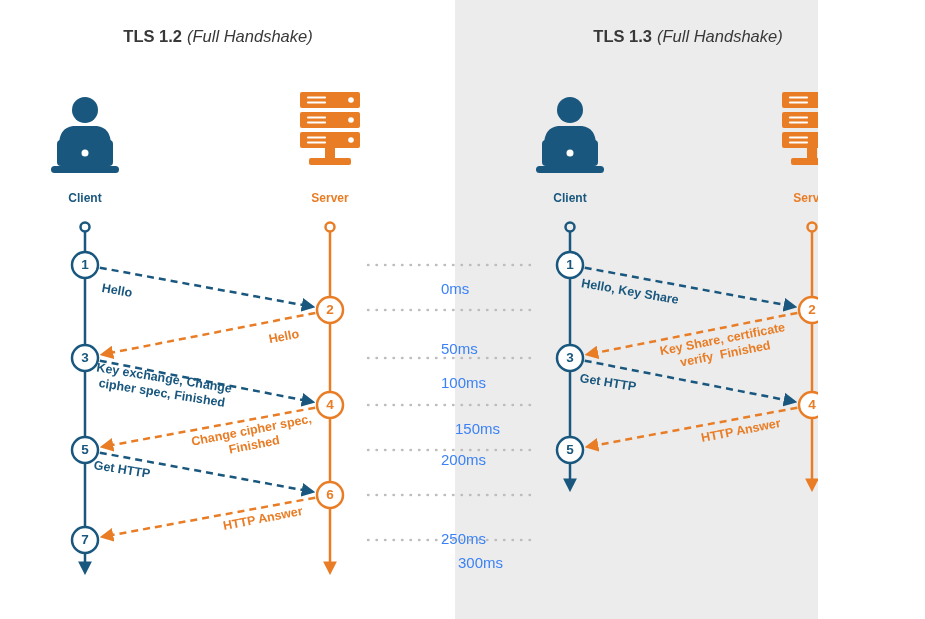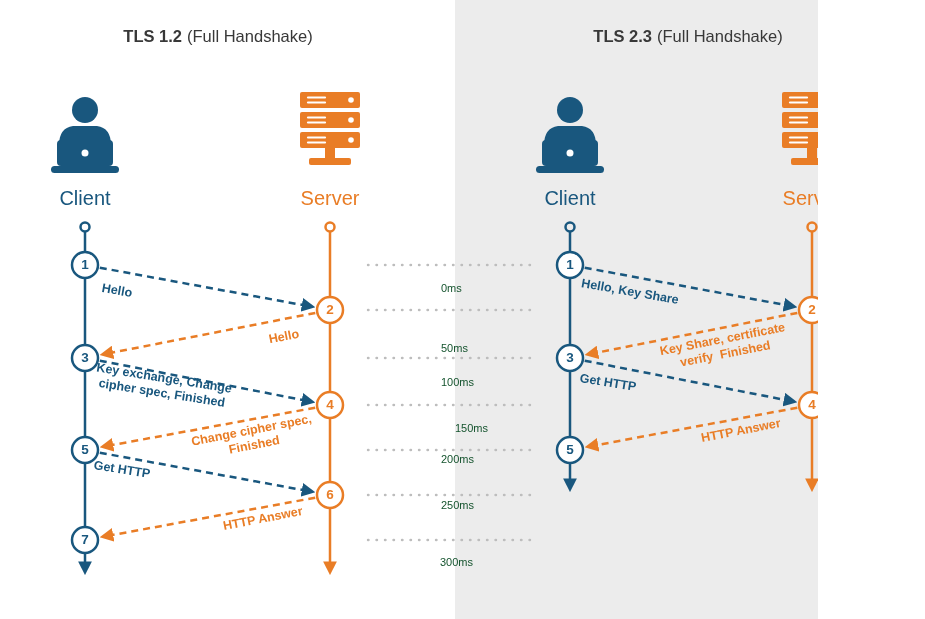--- a/index.html
+++ b/index.html
@@ -8,34 +8,34 @@
     font-family:"Liberation Sans","DejaVu Sans",sans-serif;
   }
   .canvas svg{position:absolute;left:0;top:0;}
   .overlay{position:absolute;inset:0;}
   .overlay > div{position:absolute;}
   .title{
     transform:translate(-50%,-50%);display:flex;gap:5px;align-items:baseline;
     font-size:16.5px;color:#383838;white-space:nowrap;
   }
   .t-bold{font-weight:700;}
-  .t-ital{font-weight:500;}
+  .t-ital{font-style:italic;font-weight:500;}
   .actor-lbl{
-    transform:translate(-50%,-50%);font-size:20px;font-weight:400;white-space:nowrap;
+    transform:translate(-50%,-50%);font-size:12px;font-weight:700;white-space:nowrap;
   }
   .node-num{
     transform:translate(-50%,-50%);font-size:13.5px;font-weight:700;line-height:1;
   }
   .msg{
     transform:translate(-50%,-50%) rotate(var(--rot,0deg));
     text-align:center;font-size:12.5px;font-weight:600;line-height:1.2;
   }
   .msg-line{white-space:pre;}
   .time-lbl{
-    transform:translate(0,-50%);color:#14532d;font-size:11px;white-space:nowrap;
+    transform:translate(0,-50%);color:#3b82f6;font-size:15px;white-space:nowrap;
   }
   .blue{color:#19577e;}
   .orange{color:#e97d26;}
 </style>
 </head>
 <body>
 
 <div class="canvas">
 
   <svg width="925" height="619" viewBox="0 0 925 619">
@@ -141,21 +141,21 @@
     <use href="#server-icon-shape" transform="translate(812,92)"></use>
   </svg>
 
   <div class="overlay">
 
     <div class="title" style="left:218px;top:36px">
       <span class="t-bold">TLS 1.2</span>
       <span class="t-ital">(Full Handshake)</span>
     </div>
     <div class="title" style="left:688px;top:36px">
-      <span class="t-bold">TLS 2.3</span>
+      <span class="t-bold">TLS 1.3</span>
       <span class="t-ital">(Full Handshake)</span>
     </div>
 
     <div class="actor-lbl blue" style="left:85px;top:198px">Client</div>
     <div class="actor-lbl orange" style="left:330px;top:198px">Server</div>
     <div class="actor-lbl blue" style="left:570px;top:198px">Client</div>
     <div class="actor-lbl orange" style="left:812px;top:198px">Server</div>
 
     <div class="node-num blue" style="left:85px;top:265px">1</div>
     <div class="node-num blue" style="left:85px;top:358px">3</div>
@@ -204,17 +204,17 @@
     </div>
     <div class="msg orange" style="left:741px;top:431px;--rot:-11deg">
       <div class="msg-line">HTTP Answer</div>
     </div>
 
     <div class="time-lbl" style="left:441px;top:288px">0ms</div>
     <div class="time-lbl" style="left:441px;top:348px">50ms</div>
     <div class="time-lbl" style="left:441px;top:382px">100ms</div>
     <div class="time-lbl" style="left:455px;top:428px">150ms</div>
     <div class="time-lbl" style="left:441px;top:459px">200ms</div>
-    <div class="time-lbl" style="left:441px;top:505px">250ms</div>
-    <div class="time-lbl" style="left:440px;top:562px">300ms</div>
+    <div class="time-lbl" style="left:441px;top:538px">250ms</div>
+    <div class="time-lbl" style="left:458px;top:562px">300ms</div>
 
   </div>
 </div>
 
 </body></html>

